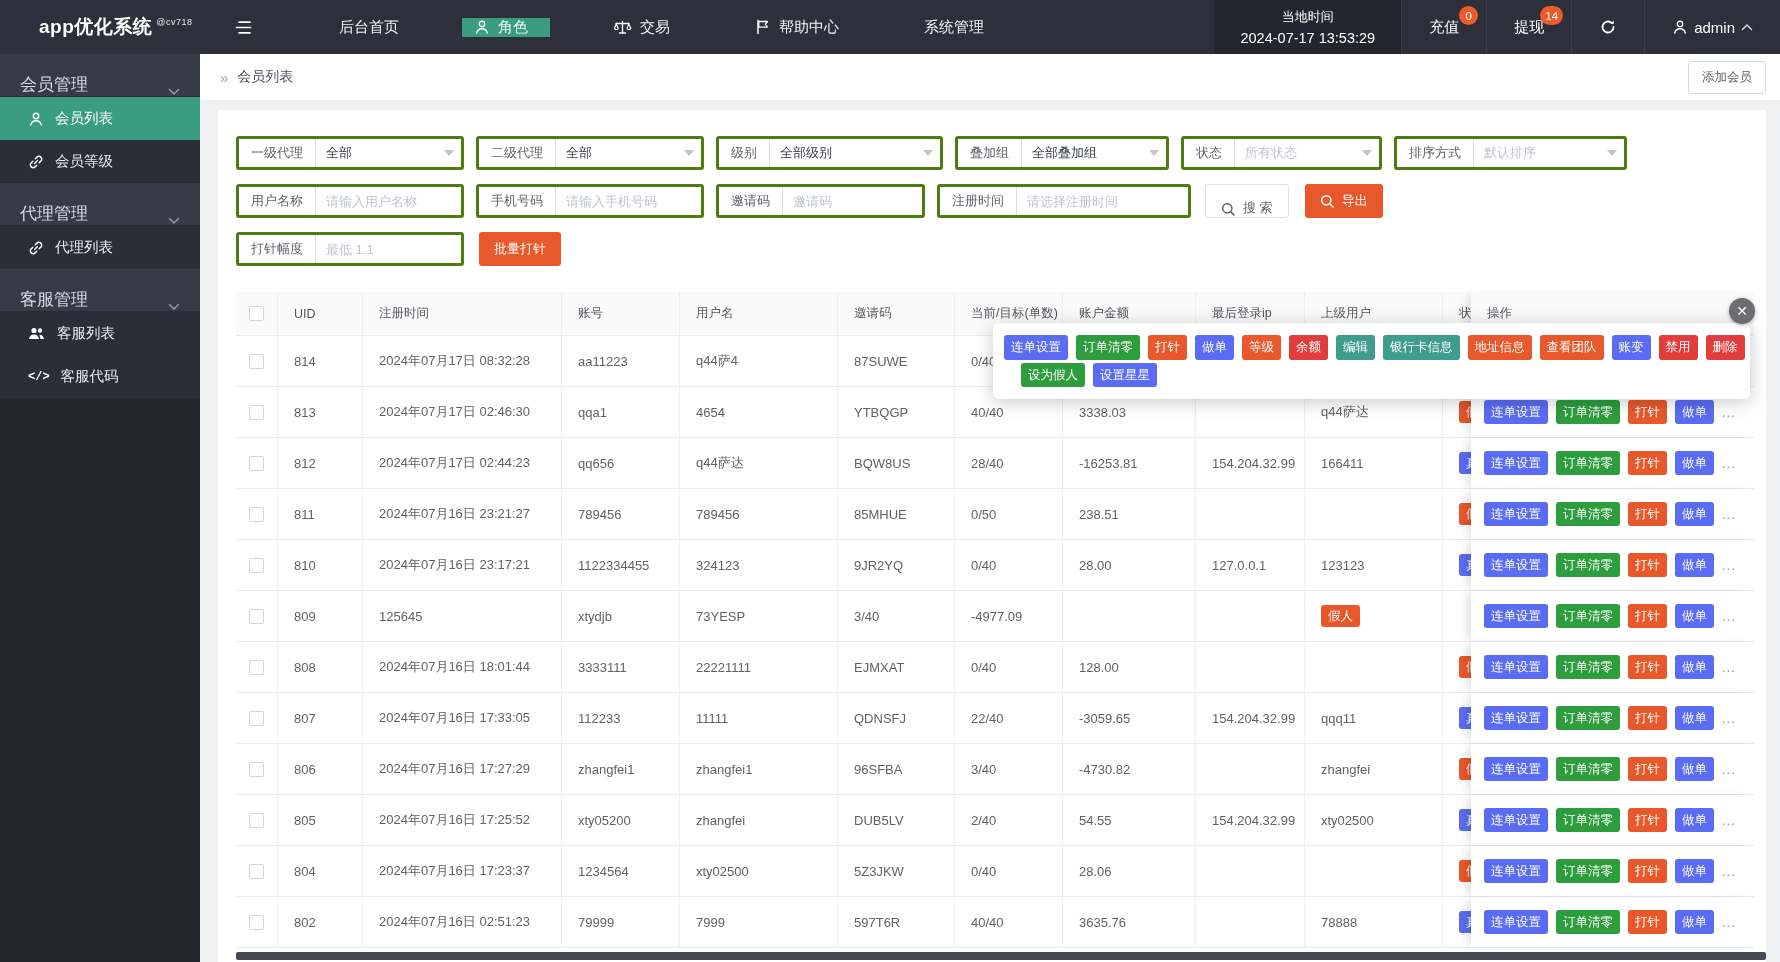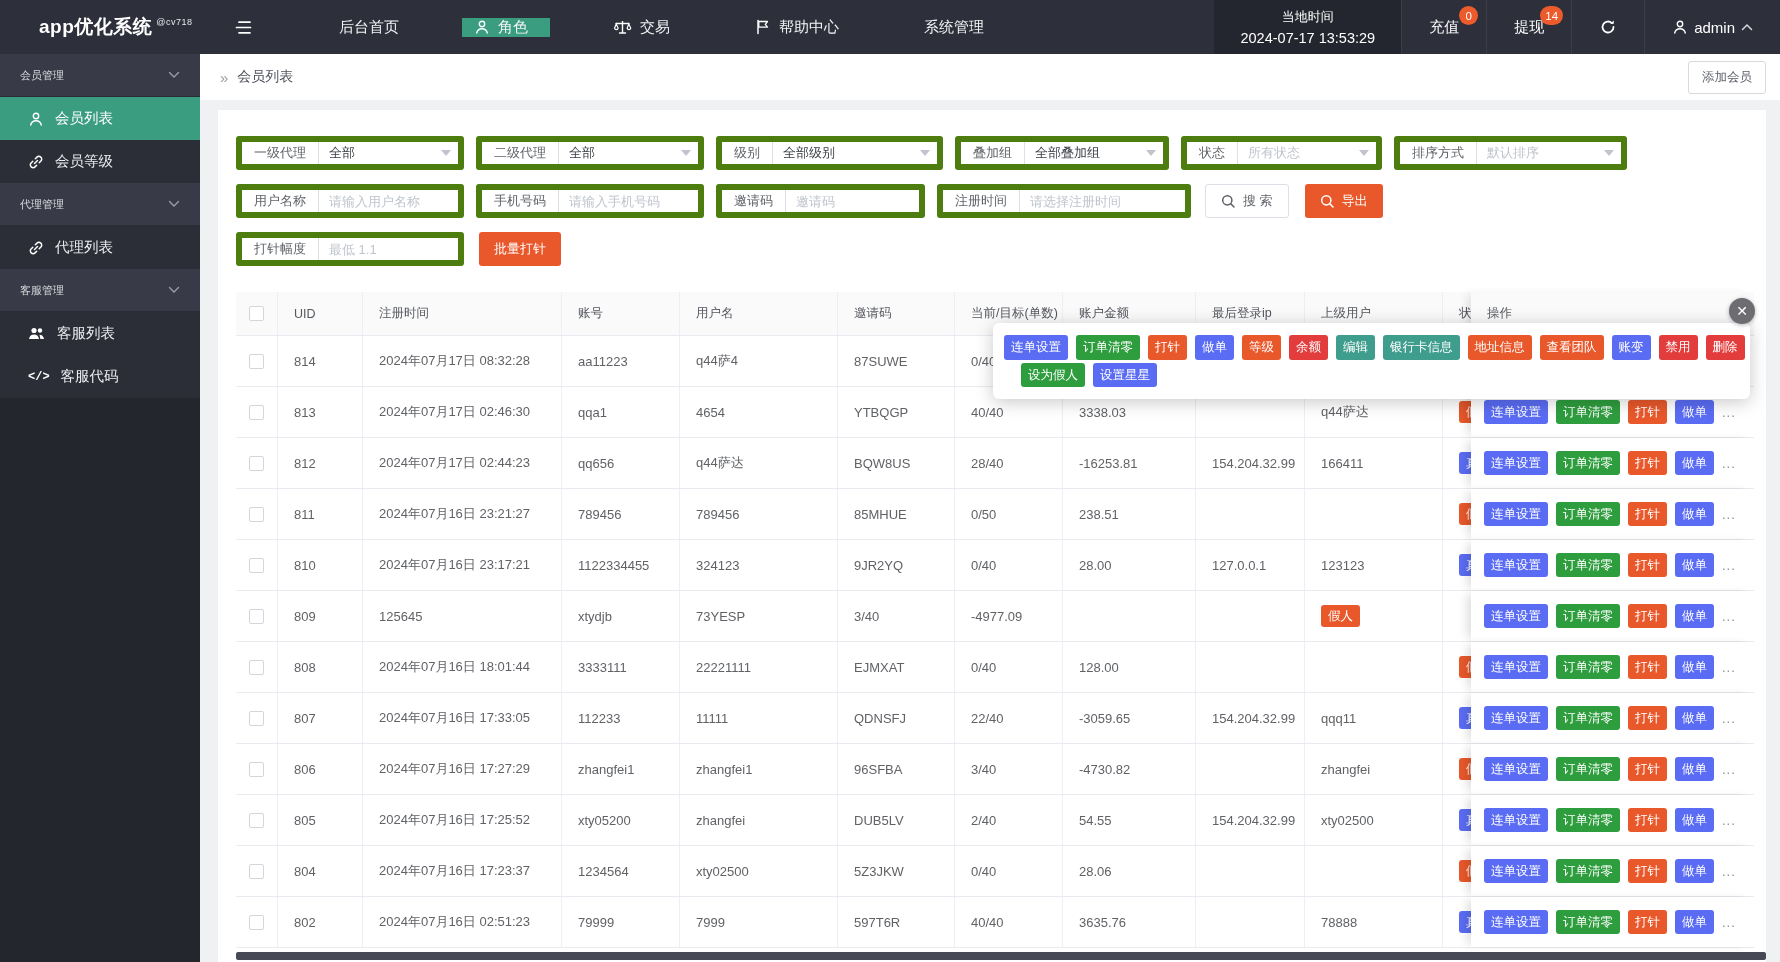--- a/index.html
+++ b/index.html
@@ -16,52 +16,52 @@
   .nav-item { display:flex; align-items:center; gap:8px; padding:0 22px; font-size:15px; color:#f2f3f5; cursor:pointer; white-space:nowrap; }
   .nav-item.active { background:#3b9d80;padding-left:12px; }
   .nav-right { margin-left:auto; display:flex; align-items:stretch; }
   .time-block { background:#24262f; display:flex; flex-direction:column; align-items:center; justify-content:center; gap:4px; padding:0 26px; font-size:13px; }
   .time-block .t2 { font-size:14.5px; }
   .nav-chip { display:flex; align-items:center; gap:6px; padding:0 27px; border-left:1px solid rgba(255,255,255,.07); position:relative; font-size:15px; cursor:pointer; }
   .nbadge { position:absolute; top:6px; right:8px; background:#ed5a2b; color:#fff; border-radius:10px; height:19px; min-width:19px; padding:0 5px; font-size:11.5px; display:flex; align-items:center; justify-content:center; }
 
   
   .sidebar { position:absolute; top:54px; left:0; bottom:0; width:200px; background:#24262e; z-index:40; }
-  .side-group { height:43px; display:flex; align-items:center; justify-content:space-between; padding:0 20px; background:#383b47; color:#d9dadf; font-size:11px; border-bottom:1px solid #2a2c35; cursor:pointer; }
+  .side-group { height:43px; display:flex; align-items:flex-end; justify-content:space-between; padding:0 20px; background:#383b47; color:#d9dadf; font-size:17px; border-bottom:1px solid #2a2c35; cursor:pointer; }
   .side-item { height:43px; display:flex; align-items:center; gap:11px; padding-left:28px; background:#2b2d37; color:#eceef2; font-size:14.5px; cursor:pointer; }
   .side-item.active { background:#3b9d80; color:#fff; }
   .code-glyph { font-family:"Liberation Mono","DejaVu Sans Mono",monospace; font-size:12px; font-weight:bold; }
 
   
   .crumb-bar { position:absolute; top:54px; left:200px; right:0; height:46px; background:#fff; display:flex; align-items:center; padding:0 14px 0 20px; z-index:30; }
   .crumb-caret { color:#9a9da4; font-size:15px; margin-right:9px; }
   .crumb-title { color:#4e525a; font-size:14px; }
   .add-btn { margin-left:auto; background:#fff; border:1px solid #d8dadf; border-radius:3px; padding:7px 13px; font-size:12.5px; color:#5a5e66; cursor:pointer; }
 
   
   .panel { position:absolute; top:110px; left:218px; width:1548px; bottom:0; background:#fff; }
   .panel-inner { padding:26px 12px 0 18px; position:relative; height:100%; }
 
   .frow { display:flex; gap:12px; margin-bottom:14px; align-items:center; }
-  .igroup { display:flex; align-items:stretch; height:34px; border:6px solid #4d7c0f; border-radius:3px; background:#fff; }
+  .igroup { display:flex; align-items:stretch; height:34px; border:3px solid #4d7c0f; border-radius:3px; background:#fff; }
   .igroup .lab { display:flex; align-items:center; padding:0 12px; font-size:13px; color:#5f6368; border-right:1px solid #dcdfe6; white-space:nowrap; background:#fff; }
   .igroup .val { flex:1; display:flex; align-items:center; padding:0 10px; color:#3c4148; white-space:nowrap; overflow:hidden; }
   .igroup .val.ph { color:#bfc4cc; }
   .igroup .caret { width:24px; display:flex; align-items:center; justify-content:center; }
   .tri-down { width:0; height:0; border-left:5px solid transparent; border-right:5px solid transparent; border-top:6px solid #c0c4cc; }
   .igroup input { border:none; outline:none; flex:1; padding:0 10px; font-size:13px; color:#3c4148; font-family:inherit; min-width:0; background:transparent; }
   .igroup input::placeholder { color:#bfc4cc; }
   .r1 .igroup:nth-child(1){width:228px} .r1 .igroup:nth-child(2){width:228px}
   .r1 .igroup:nth-child(3){width:227px} .r1 .igroup:nth-child(4){width:214px}
   .r1 .igroup:nth-child(5){width:201px} .r1 .igroup:nth-child(6){width:233px}
   .r2 .igroup:nth-child(1){width:228px} .r2 .igroup:nth-child(2){width:228px}
   .r2 .igroup:nth-child(3){width:209px} .r2 .igroup:nth-child(4){width:254px}
   .r3 .igroup:nth-child(1){width:228px}
   .btn { height:34px; border-radius:3px; font-size:13px; display:inline-flex; align-items:center; justify-content:center; gap:7px; cursor:pointer; padding:0 15px; white-space:nowrap; }
-  .btn-plain { border:1px solid #dcdfe6; background:#fff; color:#5f6368; margin-left:2px; }
+  .btn-plain { border:1px solid #dcdfe6; background:#fff; color:#5f6368; margin-left:2px;align-items:flex-end; }
   .btn-orange { background:#e8582b; border:none; color:#fff; }
   .r2 .btn-orange { margin-left:4px; }
   .r3 .btn-orange { margin-left:3px; }
 
   
   .table { margin-top:26px; position:relative; }
   .trow { display:grid; grid-template-columns:42px 85px 199px 118px 158px 117px 108px 133px 109px 138px 1fr; border-bottom:1px solid #e9ebf0; position:relative; background:#fff; }
   .trow.head { background:#fafafa; height:44px; color:#54575e; }
   .trow.body { height:51px; color:#606266; }
   .tcell { display:flex; align-items:center; padding:0 6px 0 16px; font-size:13px; border-right:1px solid #edeff3; white-space:nowrap; overflow:hidden; }

